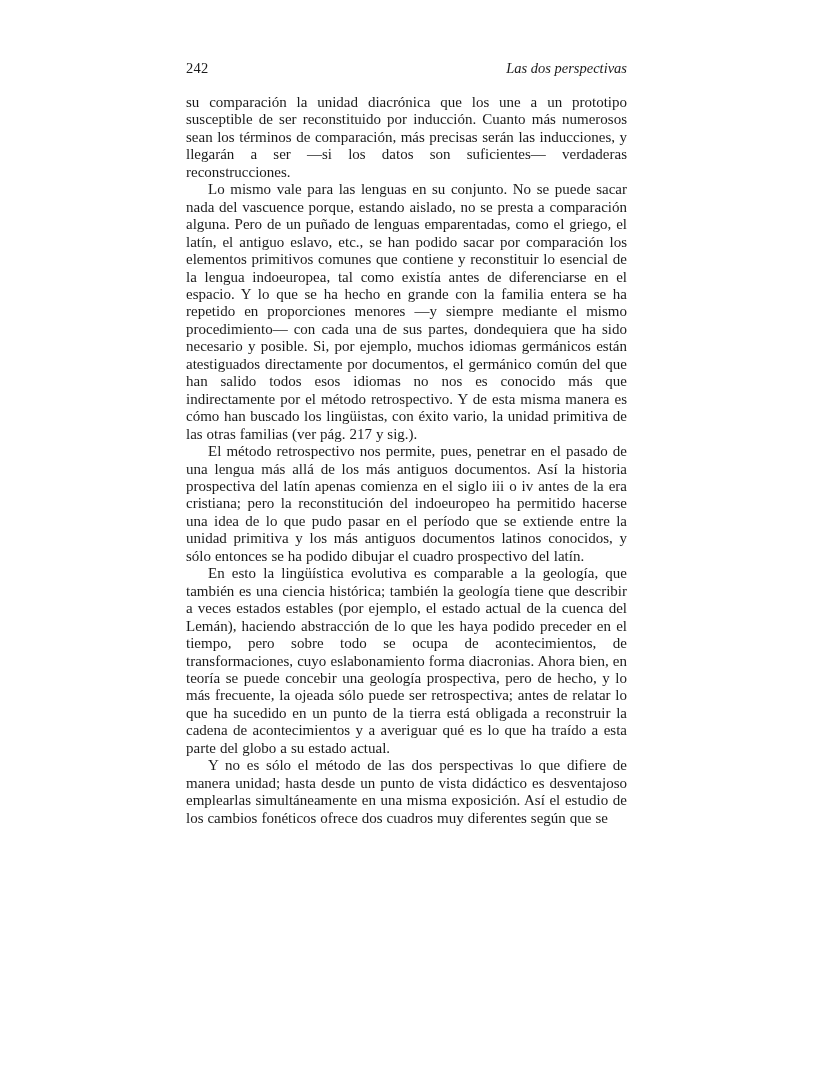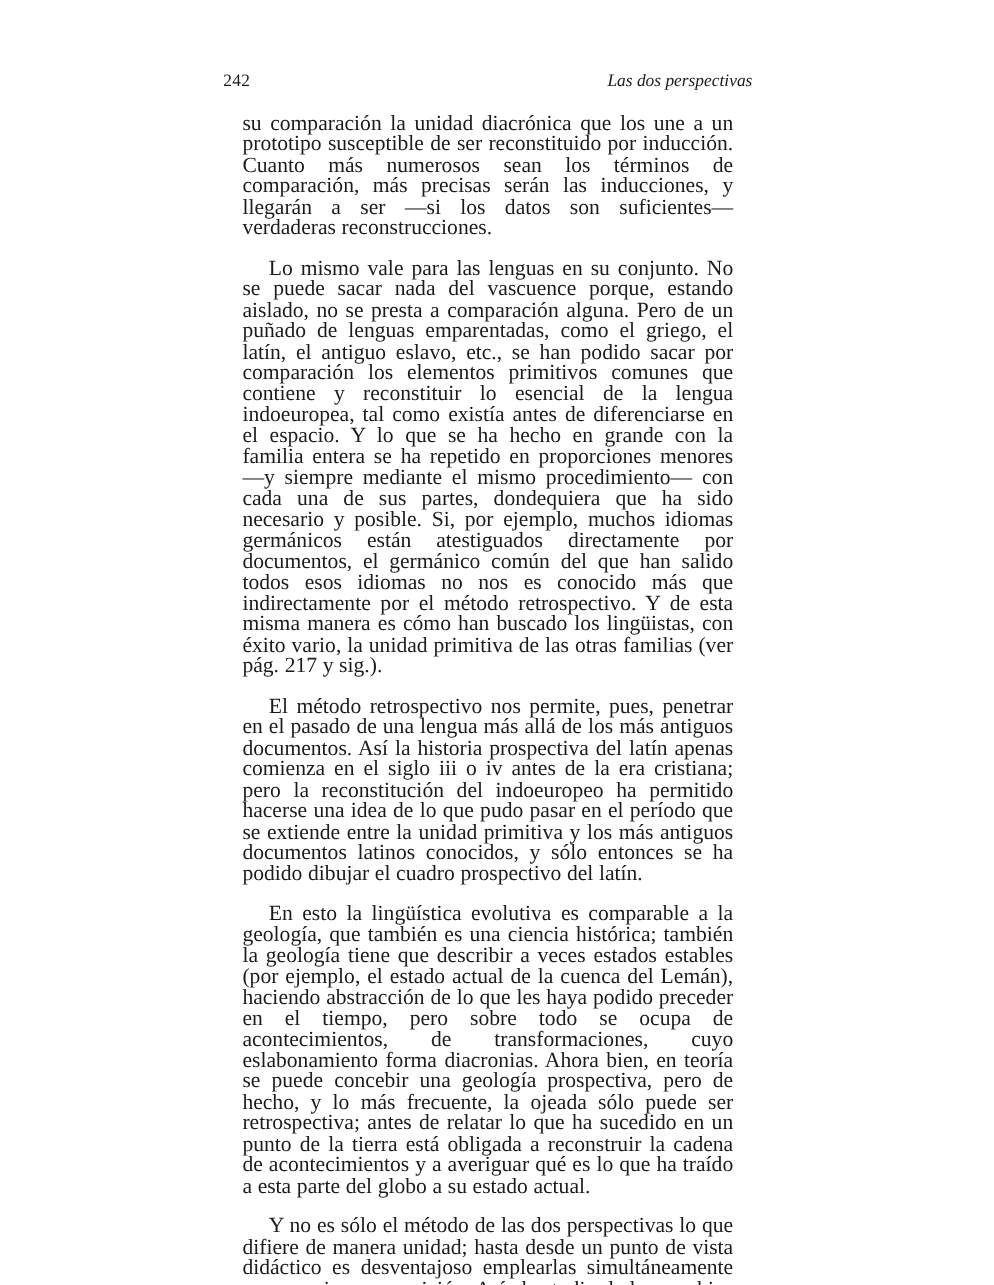--- a/index.html
+++ b/index.html
@@ -30,22 +30,22 @@
     margin-bottom: 17px;
   }
   .page-number {
     font-style: normal;
     letter-spacing: 0.3px;
   }
   .running-title {
     font-style: italic;
   }
   .body-text p {
-    margin: 16px;
-    font-size: 18px;
+    margin: 0;
+    font-size: 15px;
     line-height: 17.45px;
     text-align: justify;
     text-indent: 22px;
     word-spacing: 0.2px;
   }
   .body-text p.no-indent {
     text-indent: 0;
   }
 </style>
 </head>

